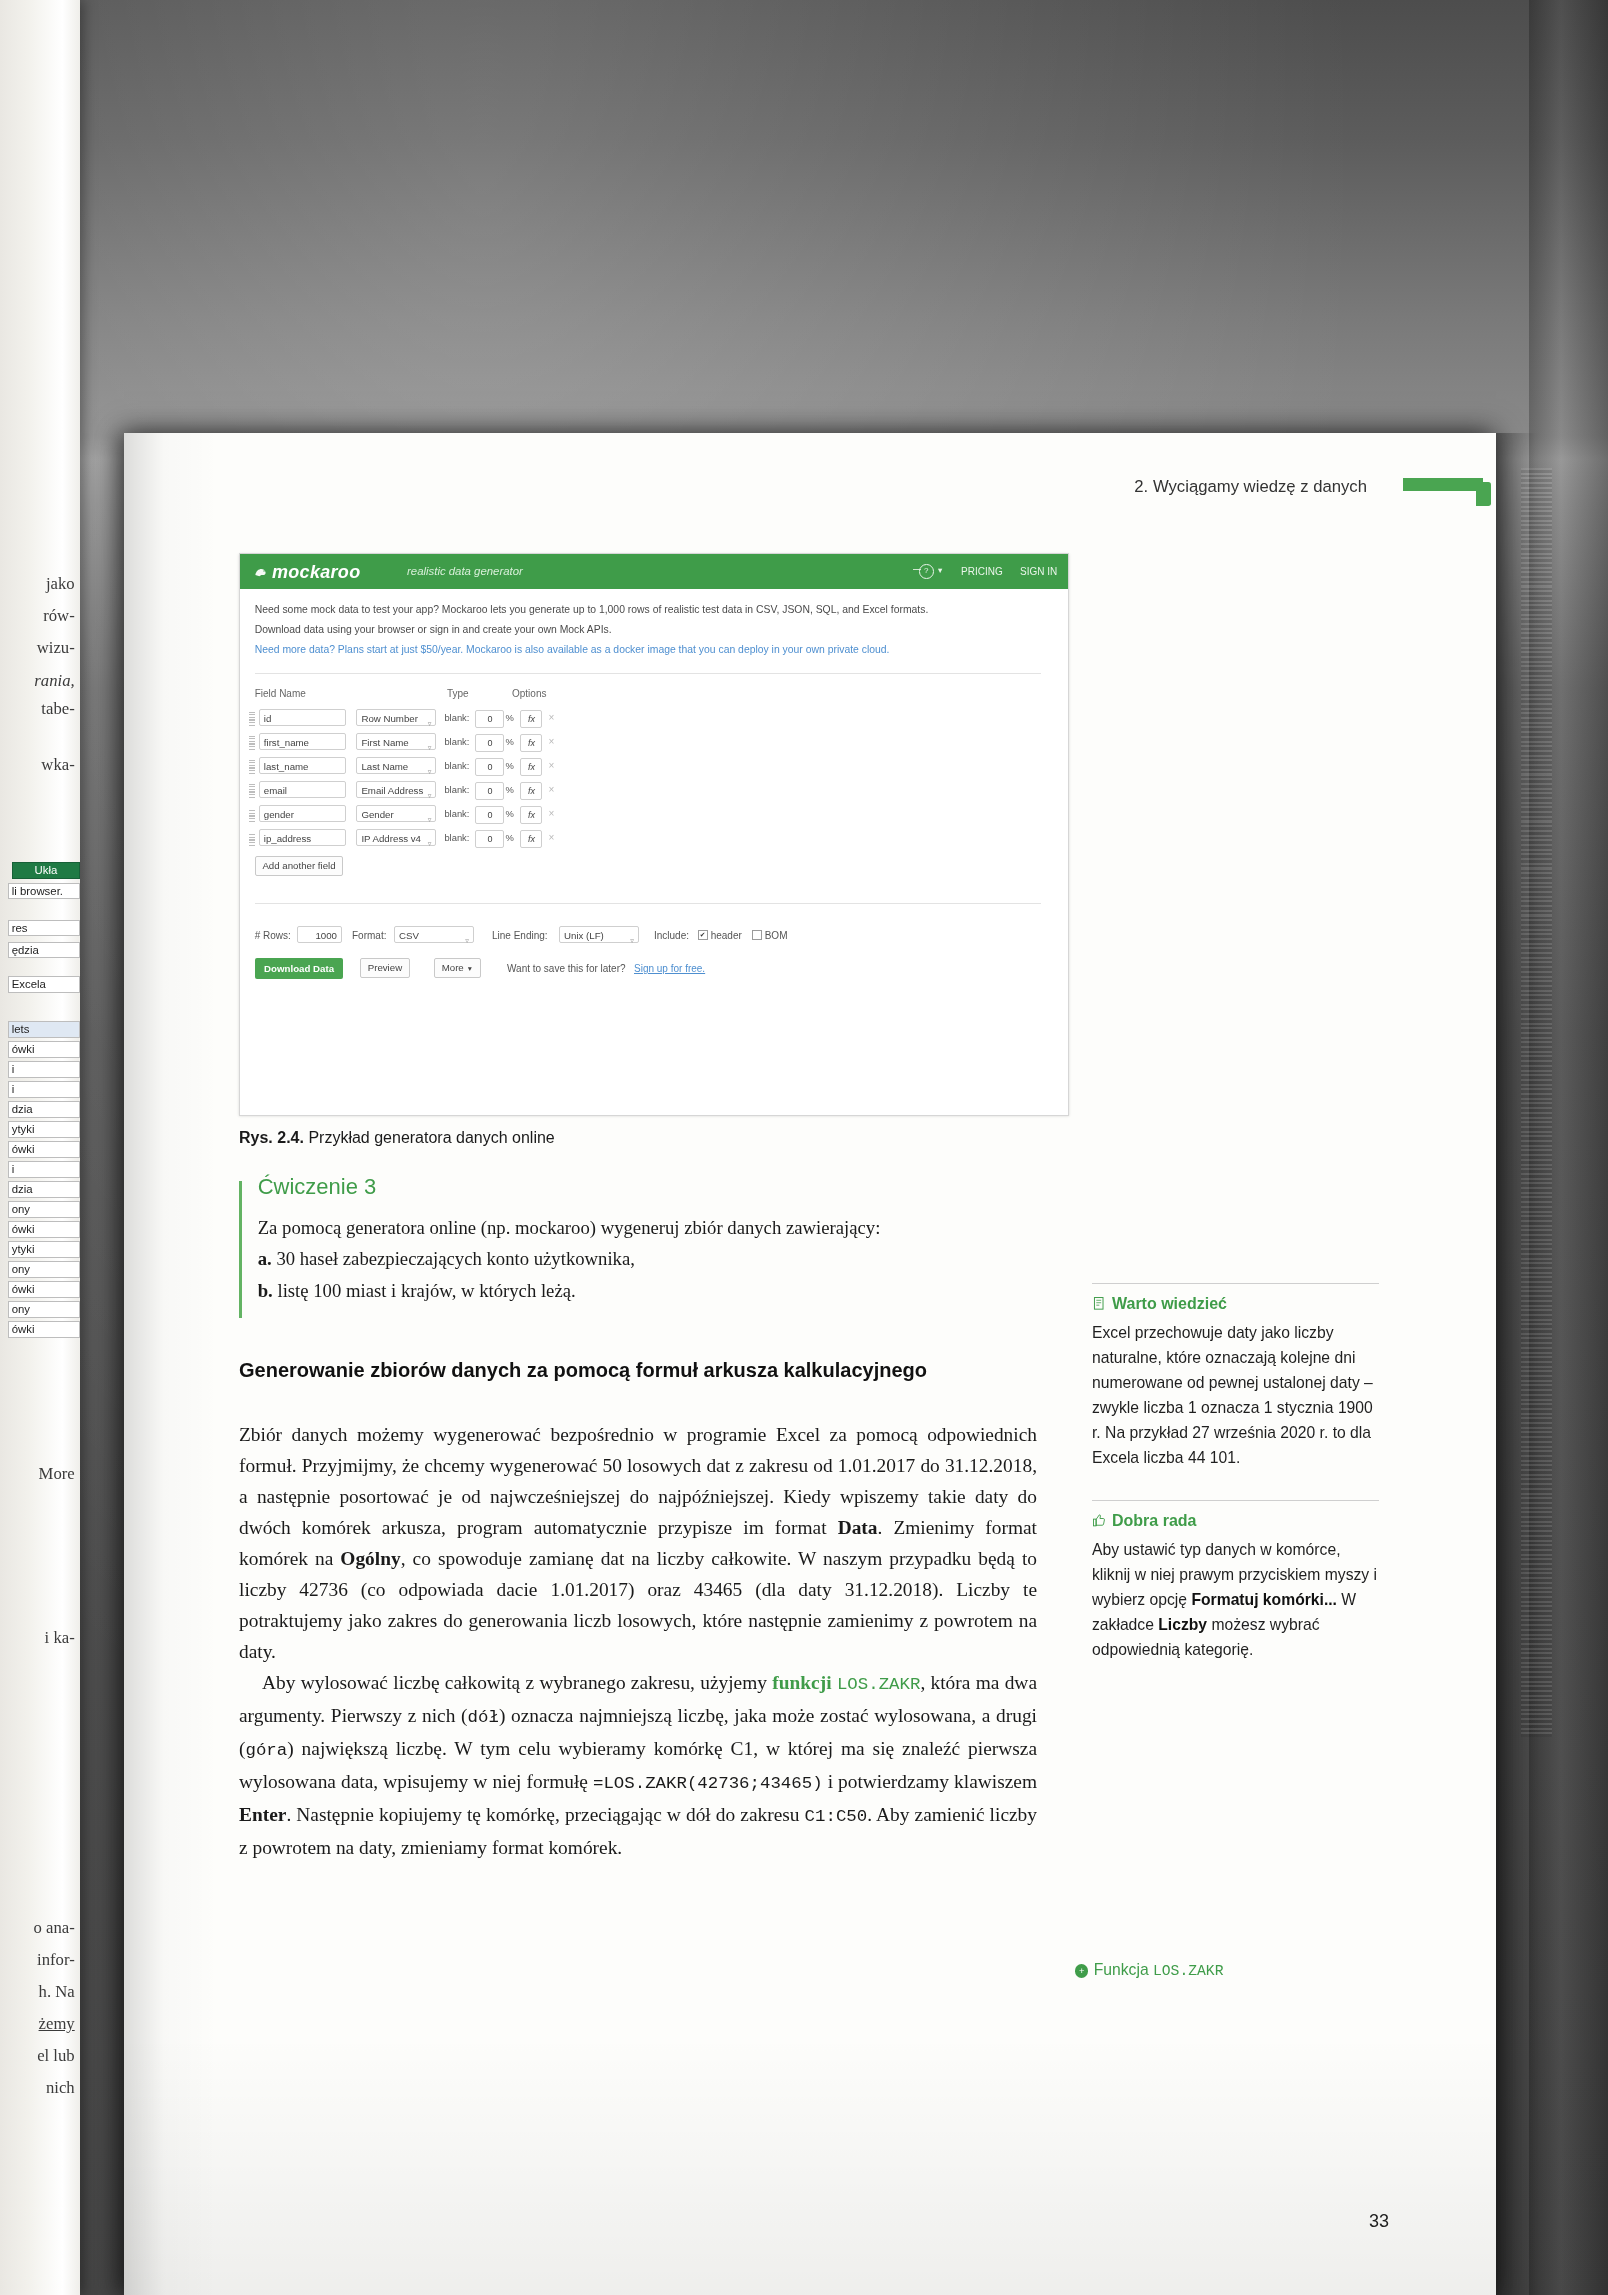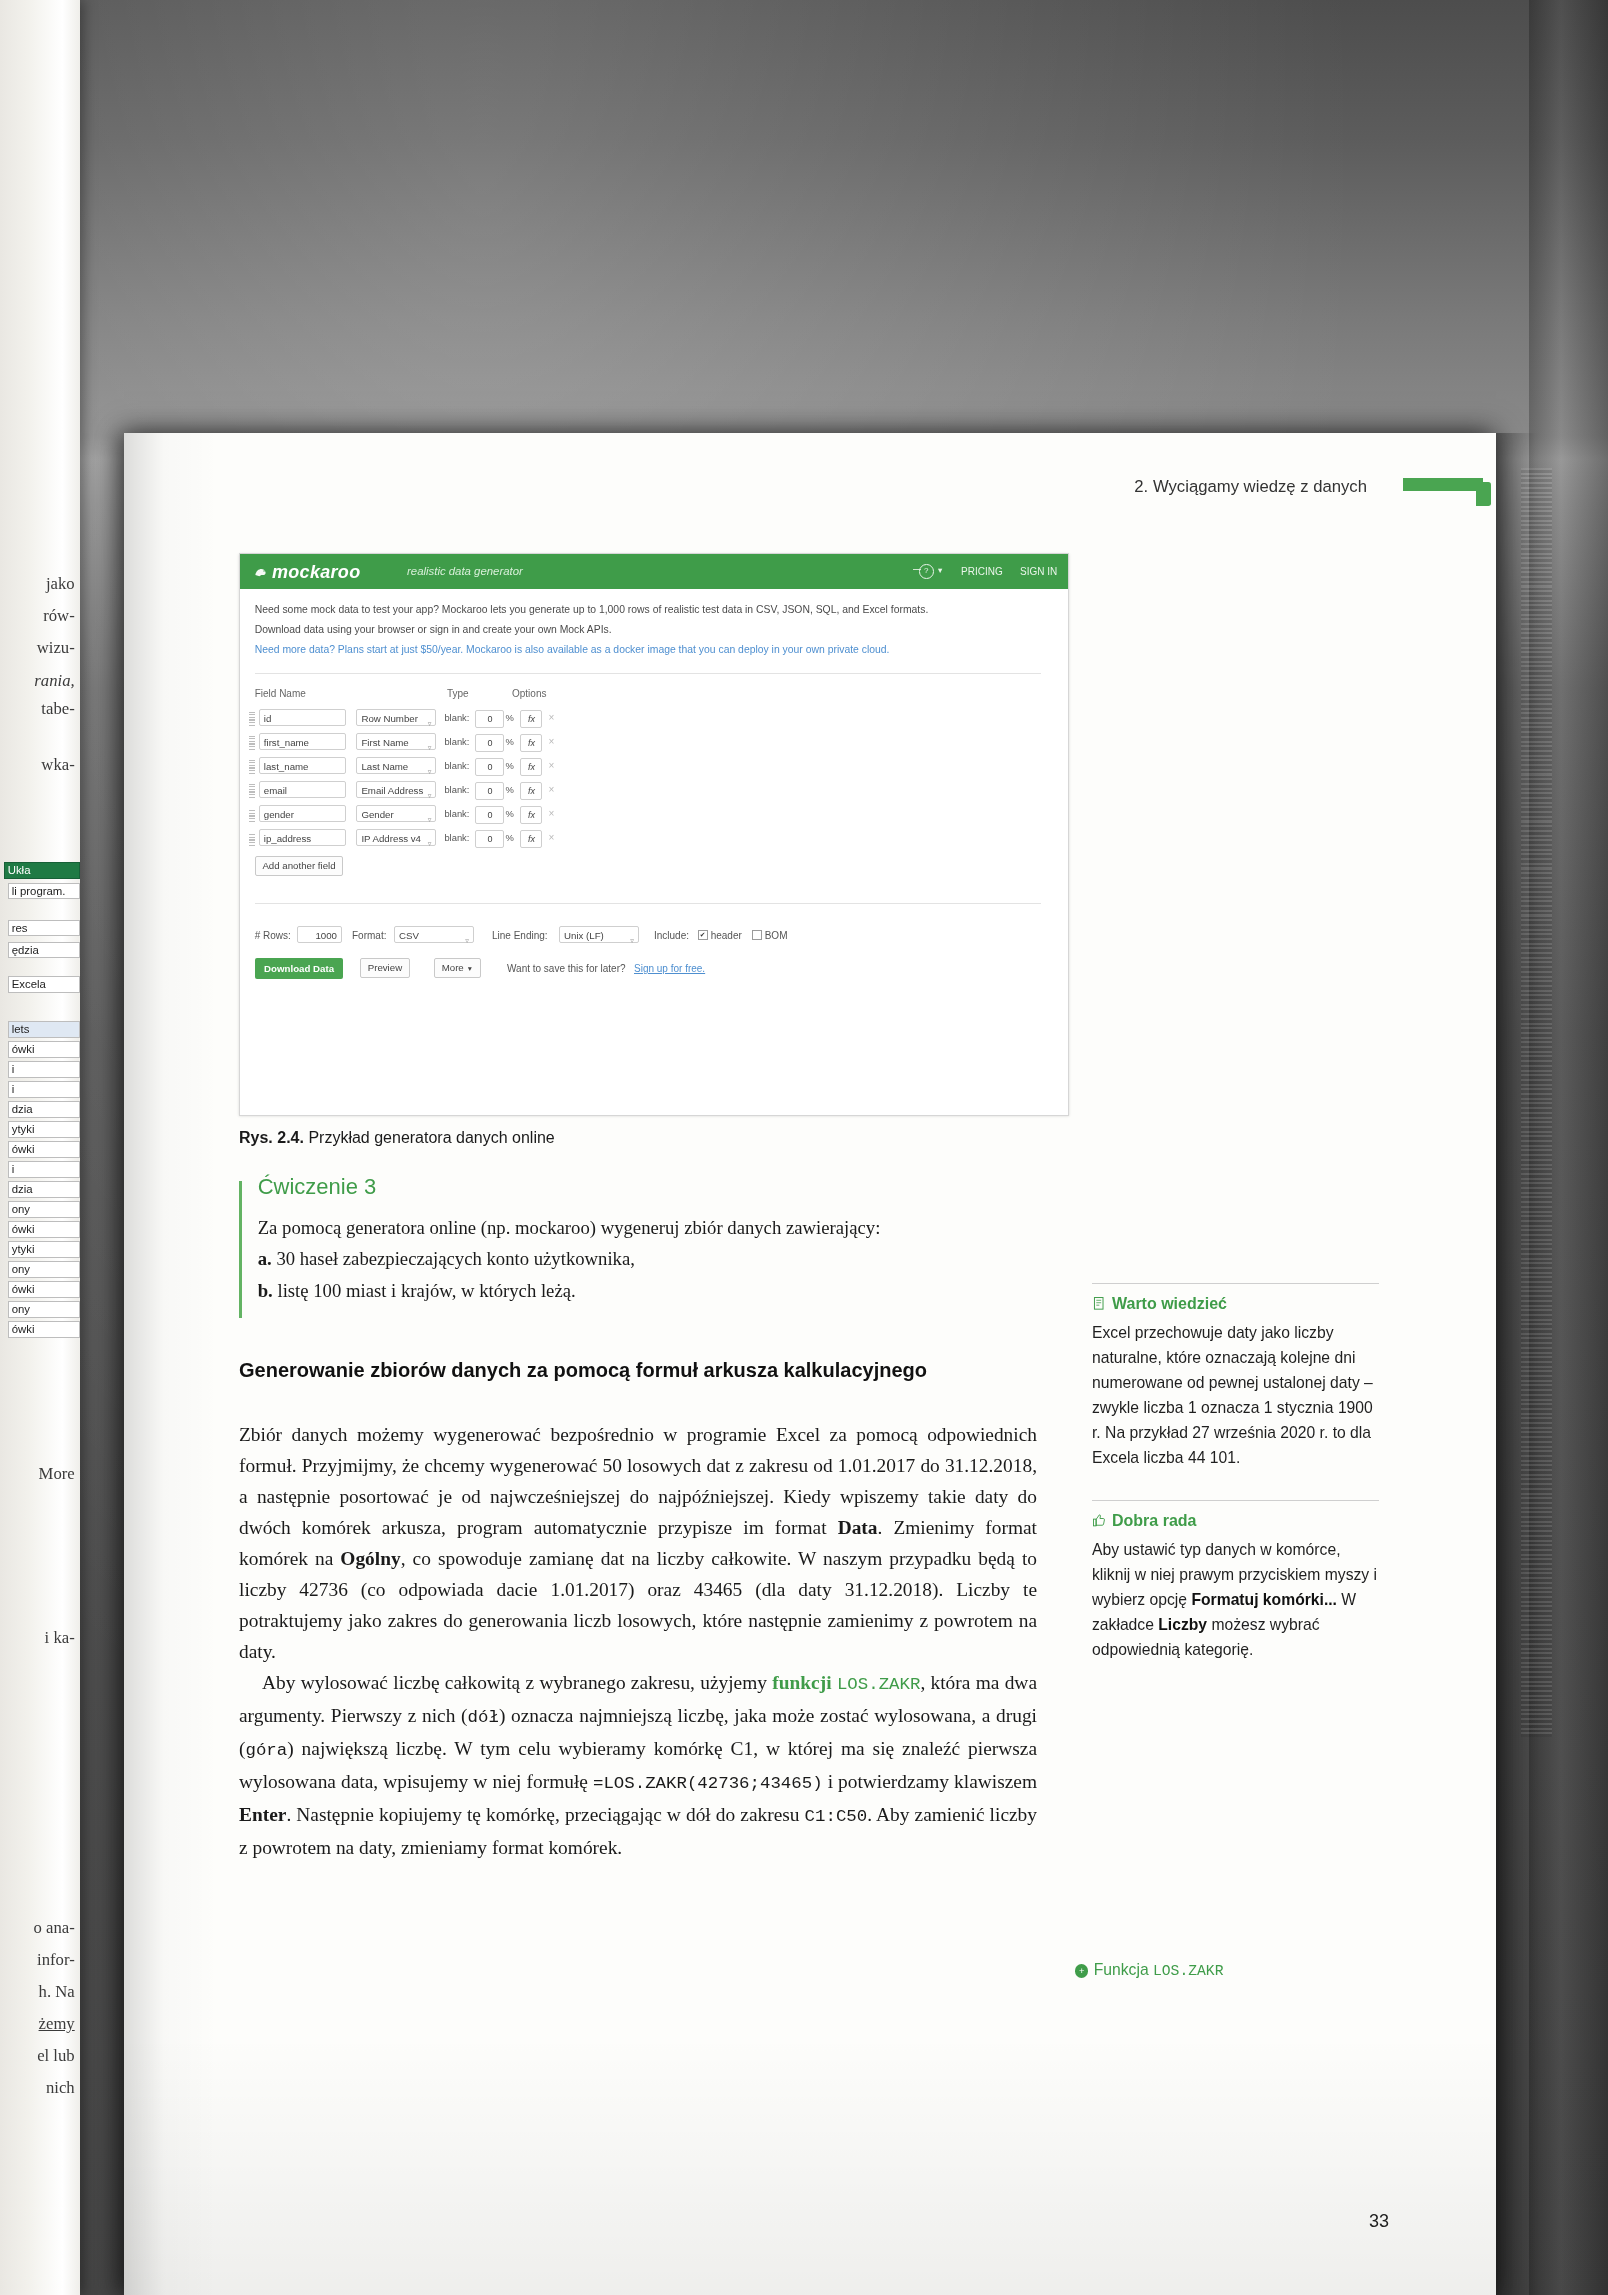--- a/index.html
+++ b/index.html
@@ -315,22 +315,22 @@
 
 <div class="prev-page">
   <div class="prev-page-content">
     <div class="prev-line" style="top:574px;">jako</div>
     <div class="prev-line" style="top:606px;">rów-</div>
     <div class="prev-line" style="top:638px;">wizu-</div>
     <div class="prev-line" style="top:671px;font-style:italic;">rania,</div>
     <div class="prev-line" style="top:699px;">tabe-</div>
     <div class="prev-line" style="top:755px;">wka-</div>
 
-    <div class="prev-strip green" style="top:862px; width:76px; height:17.4px;">Ukła</div>
-    <div class="prev-strip" style="top:883px; width:72px; height:16px;">li program.</div>
+    <div class="prev-strip green" style="top:862px; width:68px; height:17.4px;text-align:center;">Ukła</div>
+    <div class="prev-strip" style="top:883px; width:72px; height:16px;">li browser.</div>
     <div class="prev-strip" style="top:920px; width:72px; height:16px;">res</div>
     <div class="prev-strip" style="top:942px; width:72px; height:16px;">ędzia</div>
     <div class="prev-strip" style="top:976px; width:72px; height:17.4px;">Excela</div>
 
     <div class="prev-strip head" style="top:1021px; width:72px; height:17.4px;">lets</div>
     <div class="prev-strip" style="top:1041px; width:72px; height:17.4px;">ówki</div>
     <div class="prev-strip" style="top:1061px; width:72px; height:17.4px;">i</div>
     <div class="prev-strip" style="top:1081px; width:72px; height:17.4px;">i</div>
     <div class="prev-strip" style="top:1101px; width:72px; height:17.4px;">dzia</div>
     <div class="prev-strip" style="top:1121px; width:72px; height:17.4px;">ytyki</div>

